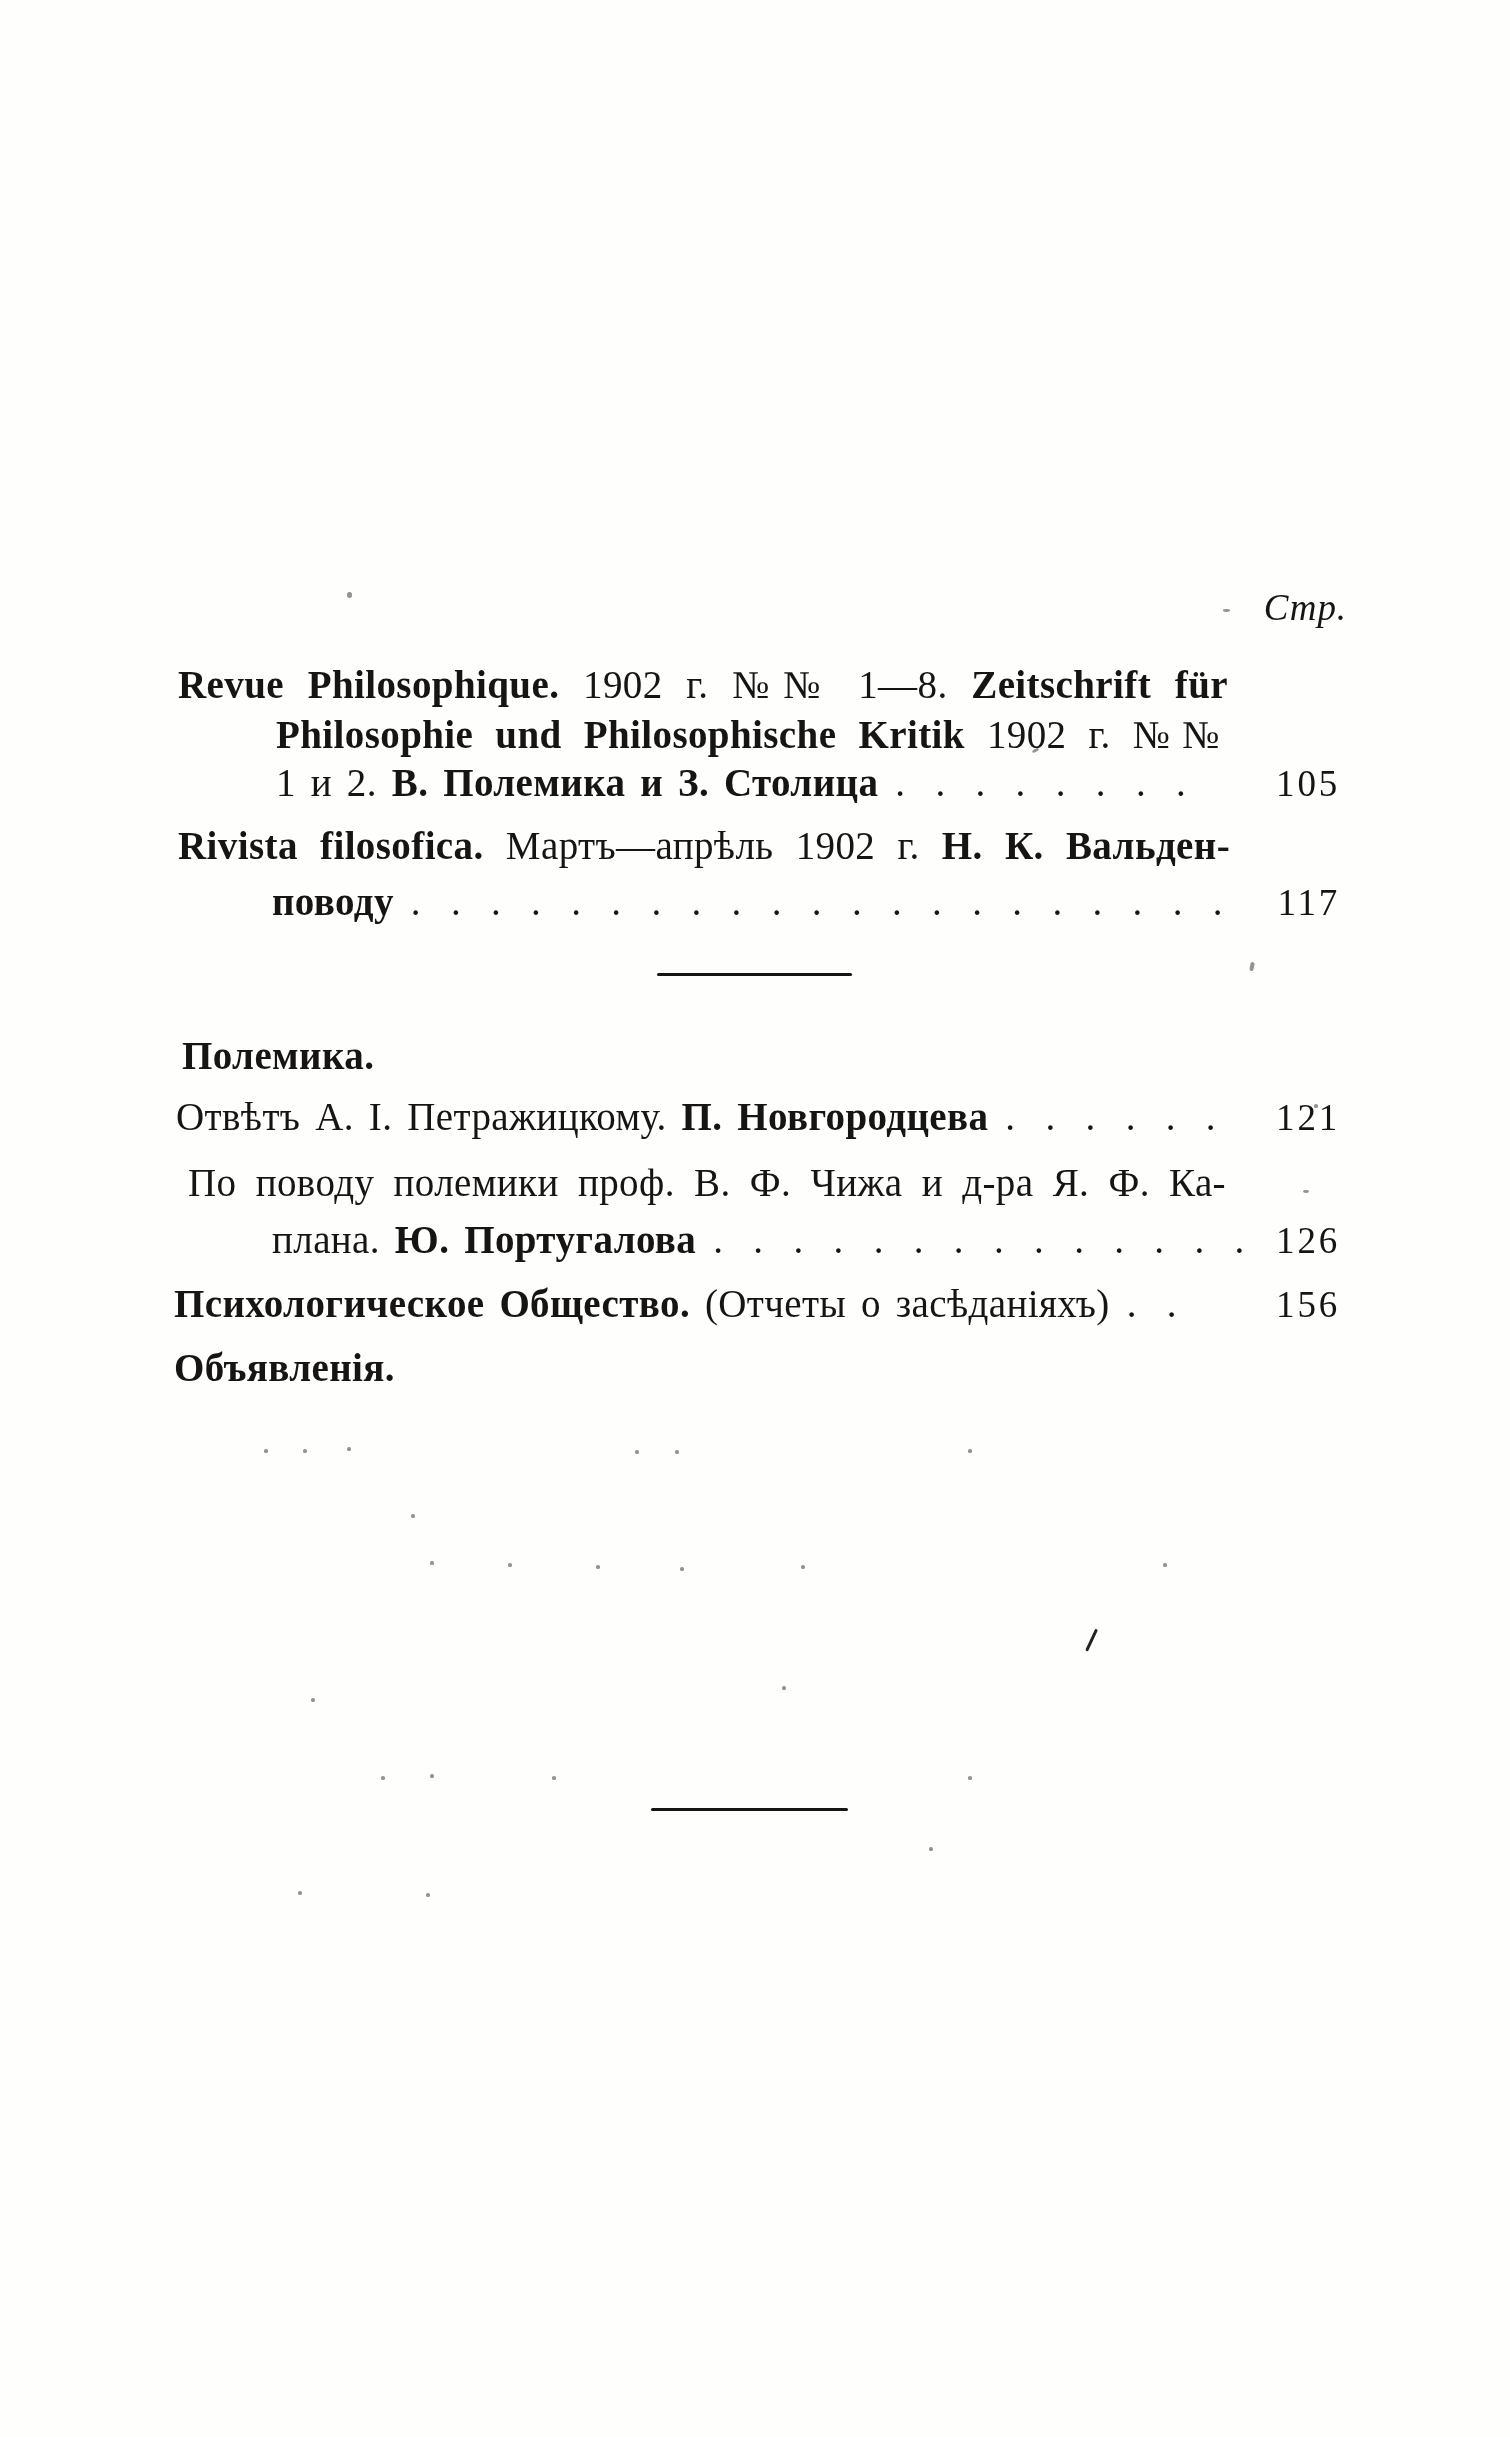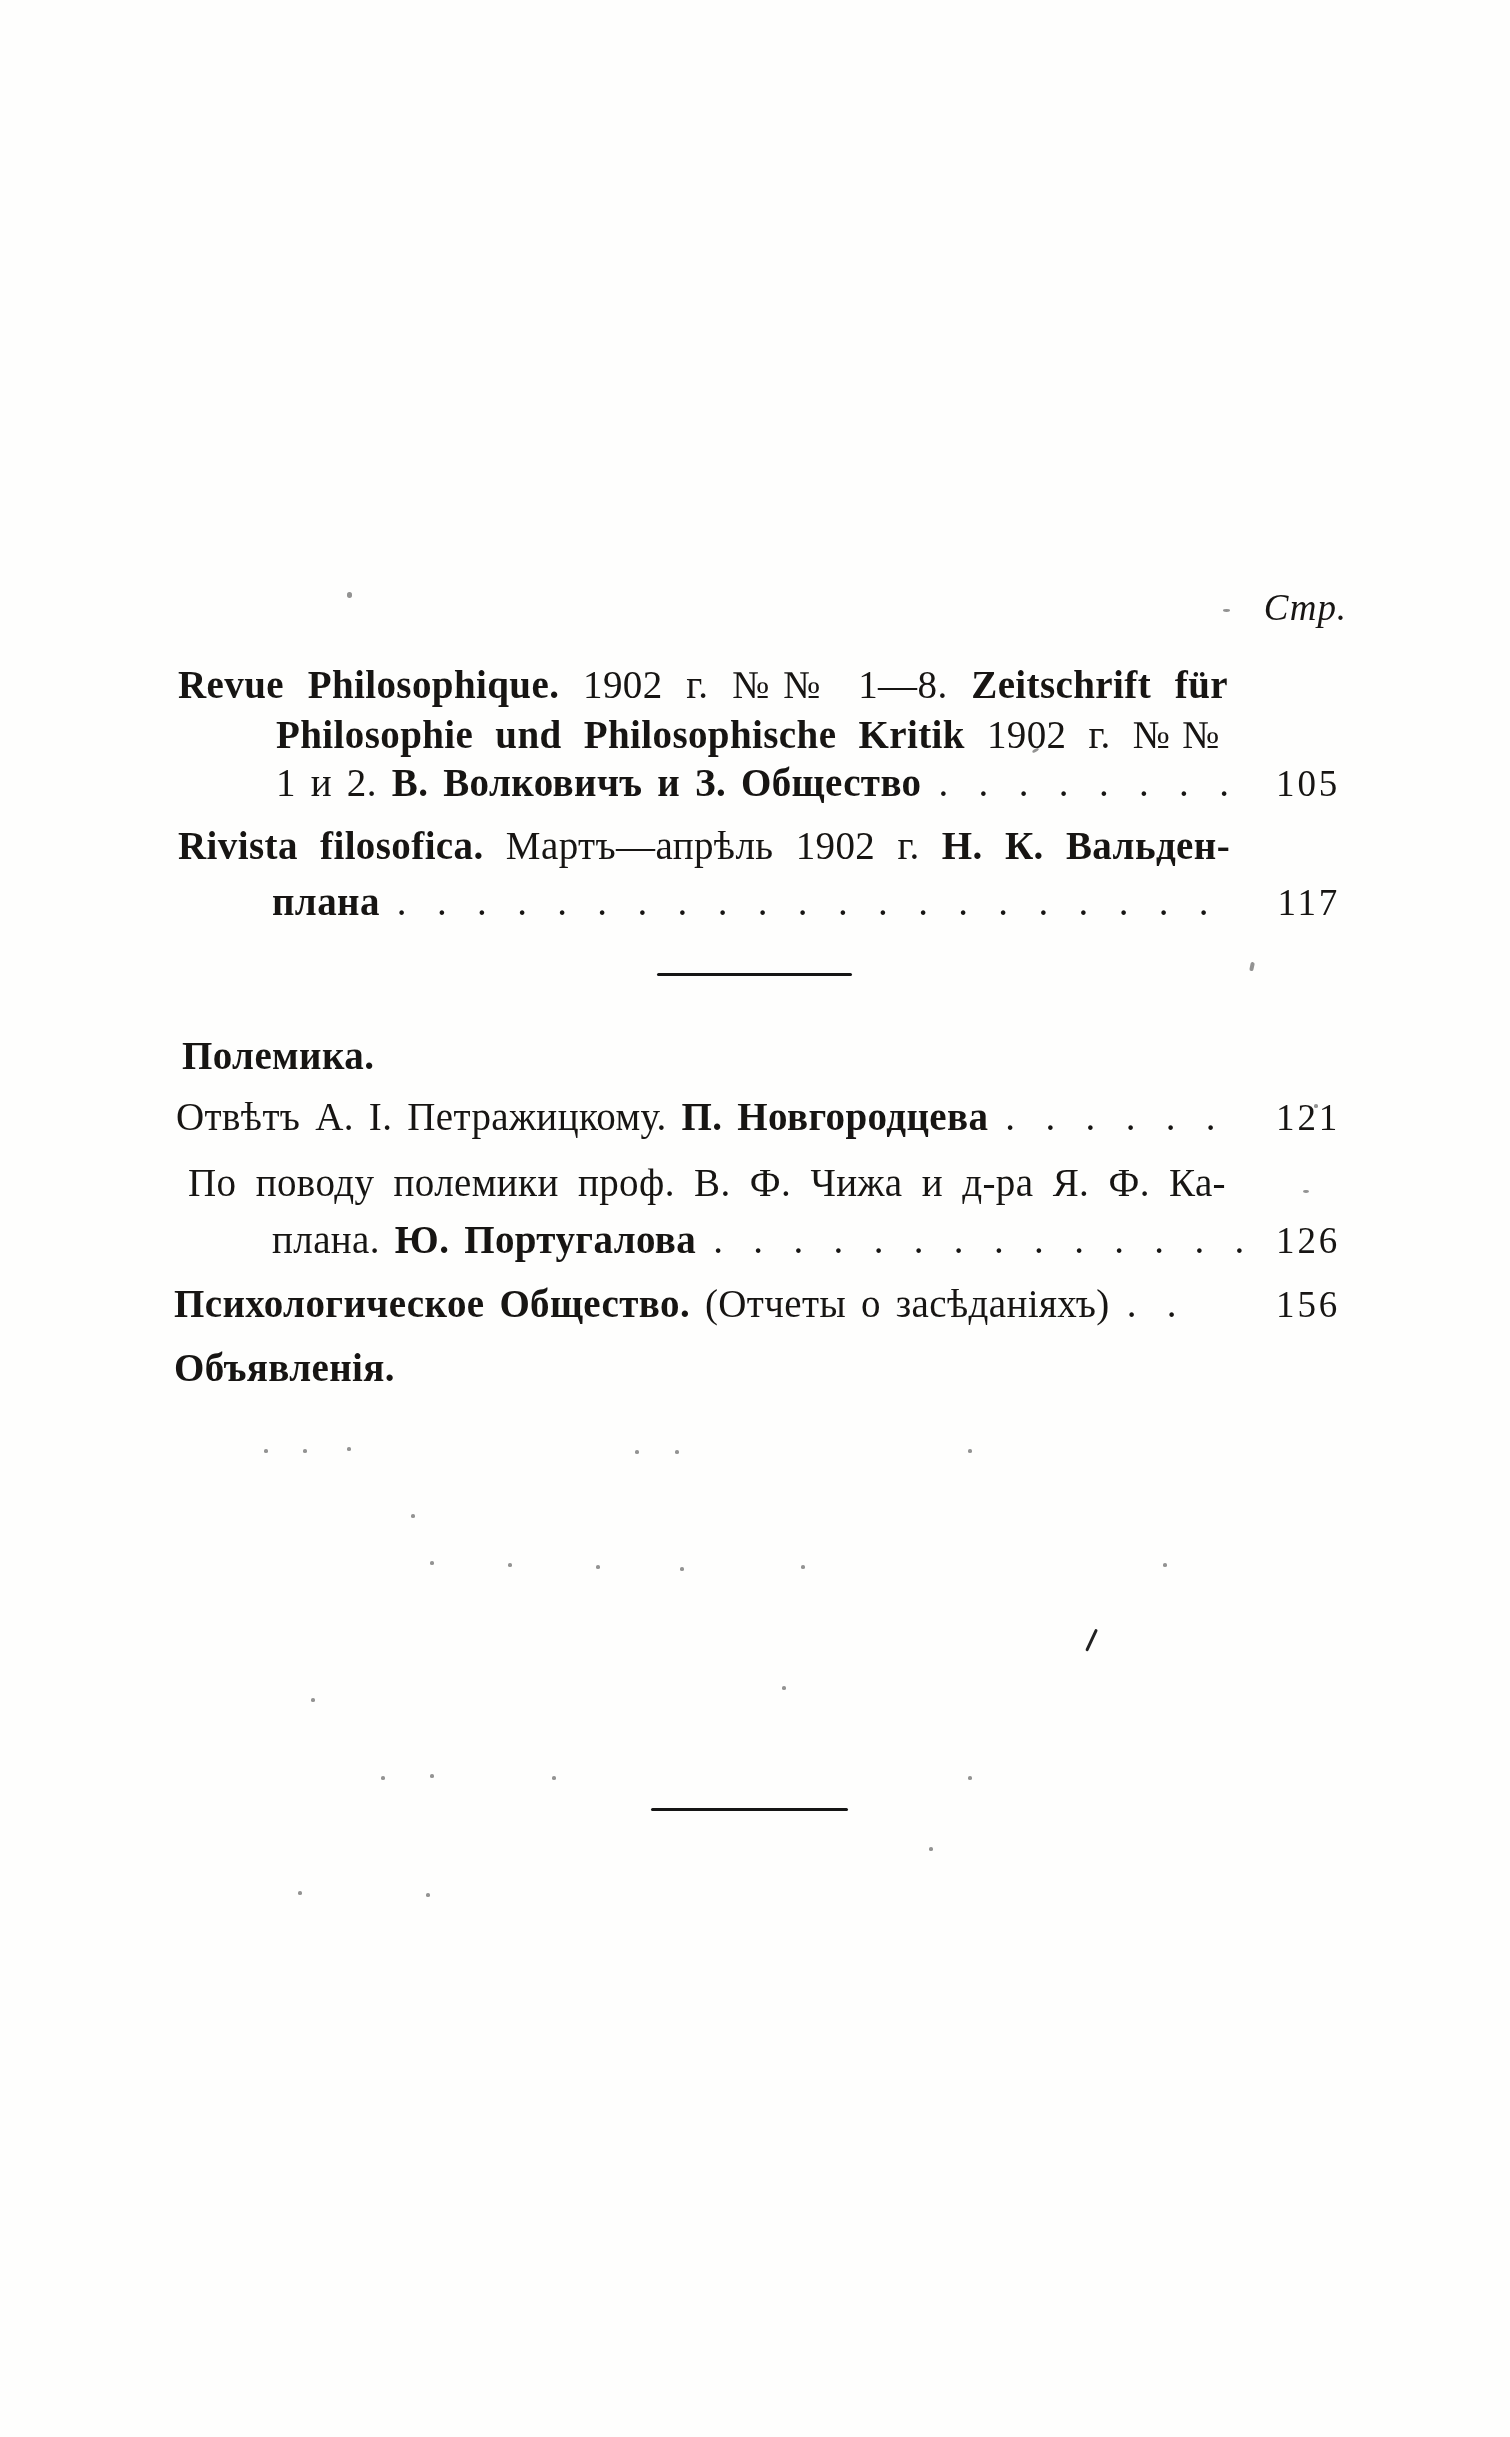--- a/index.html
+++ b/index.html
@@ -76,33 +76,33 @@
     <span>1902 г. №№ 1—8.</span>
     <span class="b">Zeitschrift für</span>
   </div>
   <div class="ln just" style="left:276px; top:710px; width:944px;">
     <span class="b">Philosophie und Philosophische Kritik</span>
     <span>1902 г. №№</span>
   </div>
   <div class="ln flexln" style="left:276px; top:758px; width:1064px;">
     <span class="txt">
       <span>1 и 2.</span>
-      <span class="b">В. Волковичъ и З. Общество</span>
+      <span class="b">В. Полемика и З. Столица</span>
     </span>
     <span class="leader">. . . . . . . .</span>
     <span class="pnum">105</span>
   </div>
 
   <div class="ln just" style="left:178px; top:821px; width:1052px;">
     <span class="b">Rivista filosofica.</span>
     <span>Мартъ—апрѣль 1902 г.</span>
     <span class="b">Н. К. Вальден-</span>
   </div>
   <div class="ln flexln" style="left:272px; top:877px; width:1068px;">
-    <span class="txt b">плана</span>
+    <span class="txt b">поводу</span>
     <span class="leader">. . . . . . . . . . . . . . . . . . . . .</span>
     <span class="pnum">117</span>
   </div>
 
   <div class="rule" style="left:657px; top:973px; width:195px;"></div>
 
   <div class="ln heading" style="left:182px; top:1031px;text-align:center;">Полемика.</div>
 
   <div class="ln flexln" style="left:176px; top:1092px; width:1164px;">
     <span class="txt">

